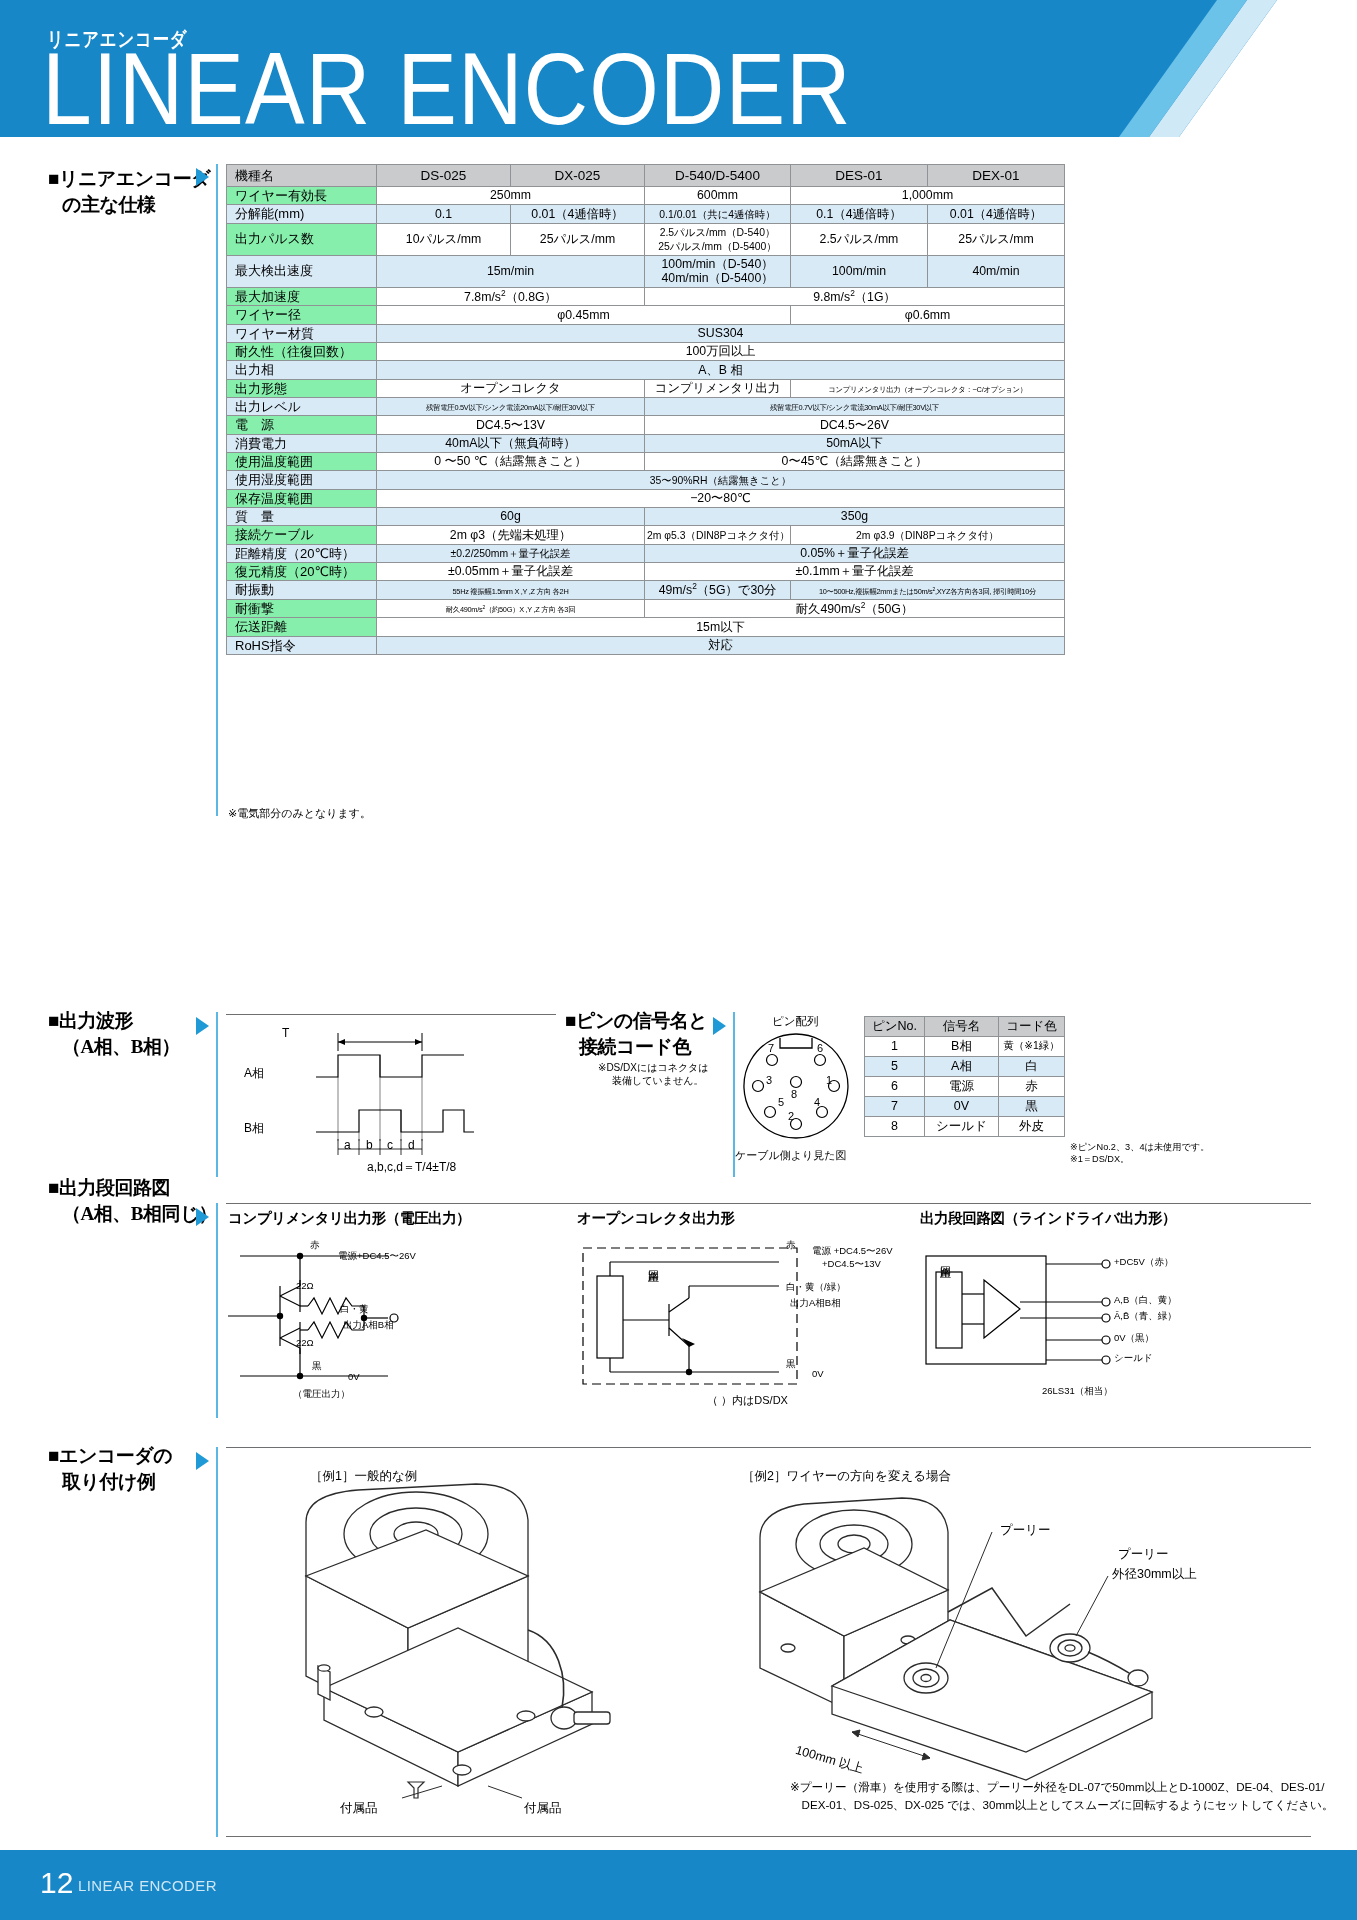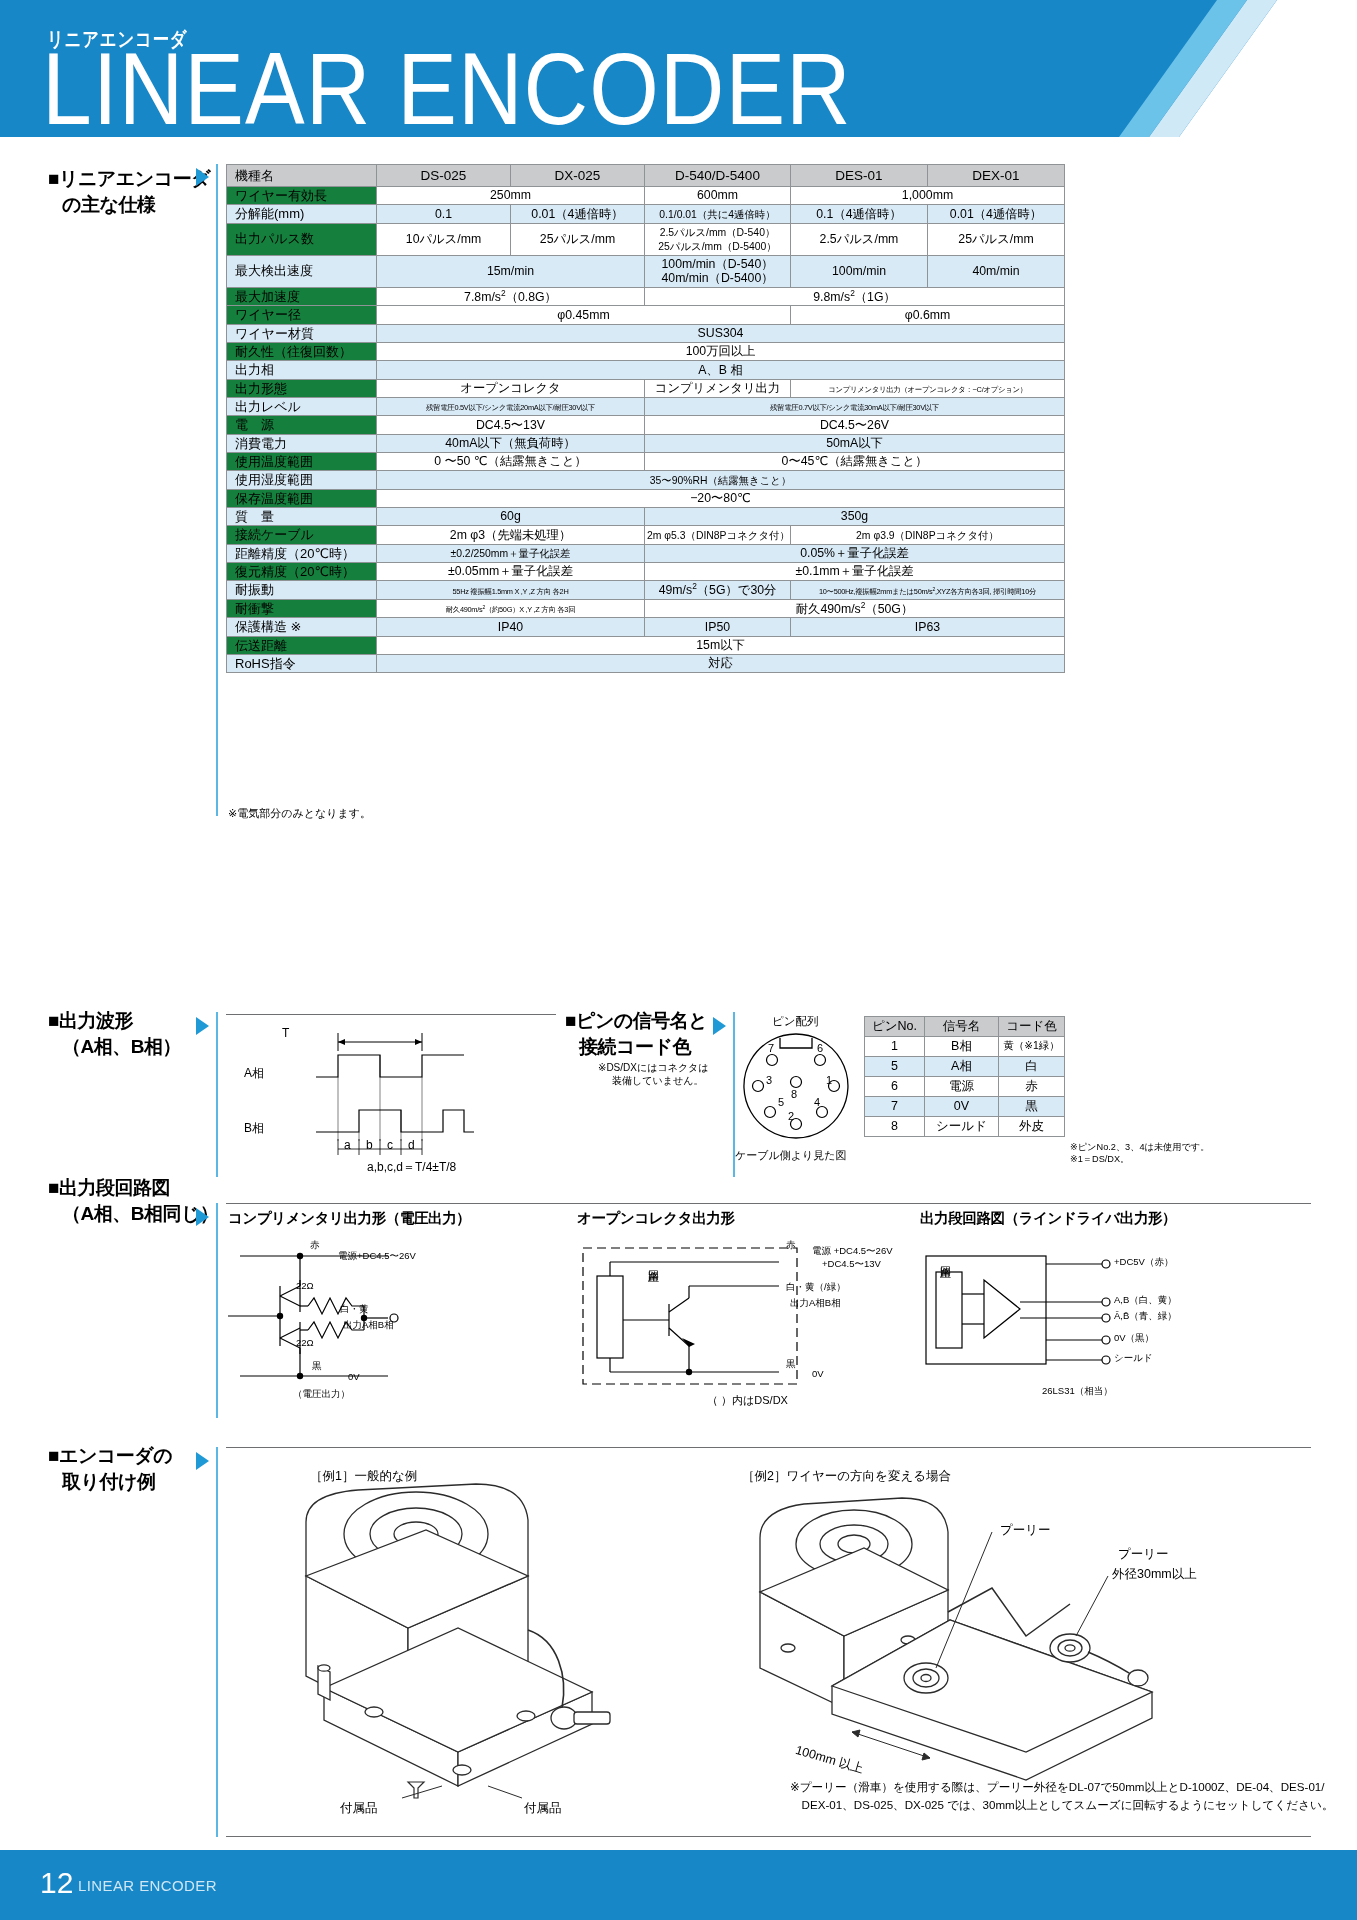--- a/index.html
+++ b/index.html
@@ -45,20 +45,21 @@
   }
 
   
   .sec-label {
     position: absolute;
     font-size: 19px;
     font-weight: bold;
     line-height: 26px;
     letter-spacing: -0.5px;
     color: #000;
+    font-family: Liberation Serif, serif;
   }
   .sec-arrow {
     position: absolute;
     width: 0; height: 0;
     border-left: 13px solid #1f9ad6;
     border-top: 9px solid transparent;
     border-bottom: 9px solid transparent;
   }
   .vrule {
     position: absolute;
@@ -80,21 +81,21 @@
     text-align: center;
     vertical-align: middle;
     padding: 1px 2px;
     line-height: 1.18;
     font-weight: normal;
     white-space: nowrap;
   }
   .spec-table .rowhead {
     text-align: left;
     padding-left: 8px;
-    background: #15803d;
+    background: #86efac;
     font-size: 13px;
   }
   .spec-table tr.alt .rowhead,
   .spec-table tr.alt td { background: #d9eaf7; }
   .spec-table thead th {
     background: #c9cbcd;
     font-size: 13.5px;
     height: 22px;
   }
   .spec-table thead th.rowhead { background: #c9cbcd; }
@@ -319,26 +320,20 @@
       <tr class="alt">
         <td class="rowhead">耐振動</td>
         <td colspan="2"><span class="sml3">55Hz 複振幅1.5mm X ,Y ,Z 方向 各2H</span></td>
         <td><span>49m/s<sup>2</sup>（5G）で30分</span></td>
         <td colspan="2"><span class="sml3">10〜500Hz,複振幅2mmまたは50m/s<sup>2</sup>,XYZ各方向各3回, 掃引時間10分</span></td>
       </tr>
       <tr>
         <td class="rowhead">耐衝撃</td>
         <td colspan="2"><span class="sml3">耐久490m/s<sup>2</sup>（約50G）X ,Y ,Z 方向 各3回</span></td>
         <td colspan="3"><span>耐久490m/s<sup>2</sup>（50G）</span></td>
-      </tr>
-      <tr class="alt">
-        <td class="rowhead">保護構造 ※</td>
-        <td colspan="2"><span>IP40</span></td>
-        <td><span>IP50</span></td>
-        <td colspan="2"><span>IP63</span></td>
       </tr>
       <tr>
         <td class="rowhead">伝送距離</td>
         <td colspan="5"><span>15m以下</span></td>
       </tr>
       <tr class="alt">
         <td class="rowhead">RoHS指令</td>
         <td colspan="5"><span>対応</span></td>
       </tr>
     </tbody>

